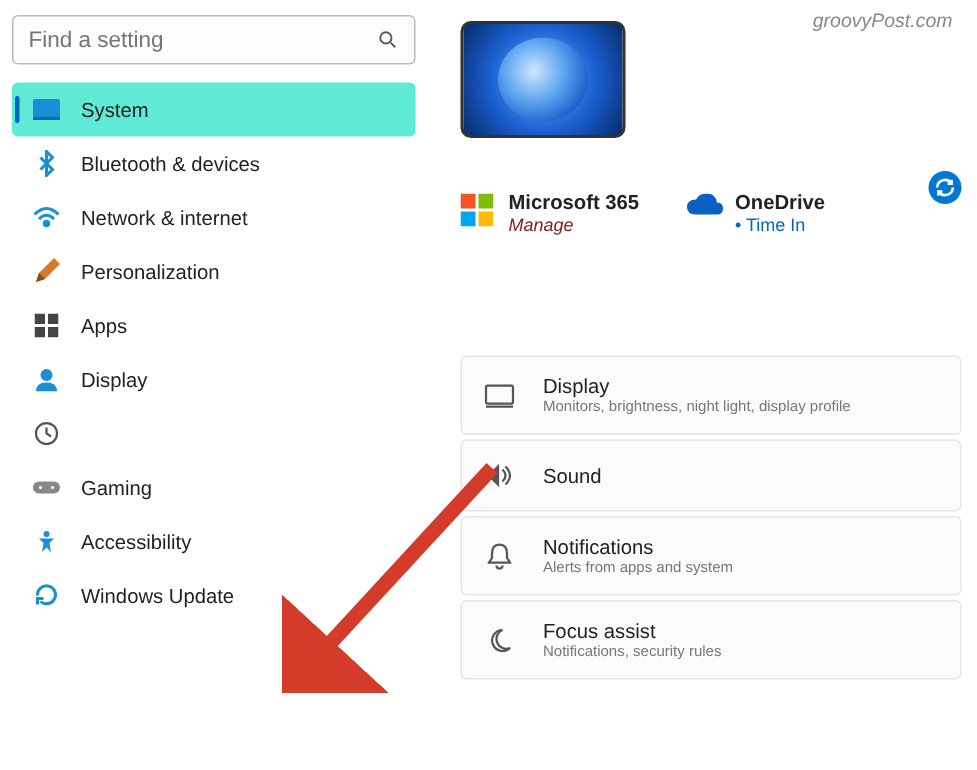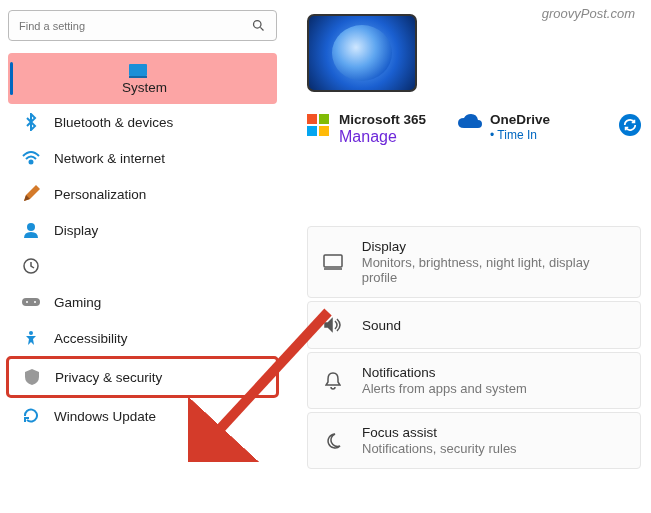--- a/index.html
+++ b/index.html
@@ -1,45 +1,45 @@
 <!DOCTYPE html>
 <html><head>
 <meta charset="utf-8">
 <style>
 * { box-sizing: border-box; margin: 0; padding: 0; }
 body { font-family: "Segoe UI", -apple-system, sans-serif; font-size: 13px; background: #fff; width: 651px; height: 513px; overflow: hidden; position: relative; }
 .container { display: flex; height: 100%; }
 .sidebar { width: 285px; padding: 10px 8px; background: #fff; }
 .search-box { display: flex; align-items: center; border: 1px solid #bbb; border-radius: 4px; padding: 7px 10px; margin-bottom: 12px; background: #fdfdfd; }
-.search-box input { border: none; outline: none; flex: 1; font-size: 11px; background: transparent; color: #666; }
+.search-box input { border: none; outline: none; flex: 1; font-size: 15px; background: transparent; color: #666; }
 .search-box .sicon { color: #555; }
 .nav { list-style: none; }
 .nav-item { display: flex; align-items: center; padding: 9px 10px 9px 14px; border-radius: 4px; cursor: pointer; position: relative; }
-.nav-item.active { background: #fca5a5; flex-direction: column; }
+.nav-item.active { background: #5eead4; }
 .nav-item.active::before { content: ""; position: absolute; left: 2px; top: 9px; bottom: 9px; width: 3px; background: #0067c0; border-radius: 2px; }
 .nav-item .icon { width: 18px; height: 18px; margin-right: 14px; display: inline-flex; align-items: center; justify-content: center; }
 .nav-item .label { font-size: 13.5px; color: #222; }
 .highlight-box { border: 3px solid #d43b2a; border-radius: 5px; margin-left: -2px; margin-right: -2px; }
 .main { flex: 1; padding: 14px 10px 10px 22px; position: relative; }
 .watermark { position: absolute; top: 6px; right: 16px; color: #888; font-size: 13px; font-style: italic; }
 .hero { width: 110px; height: 78px; border-radius: 7px; border: 2px solid #333; margin-bottom: 20px; background: radial-gradient(circle at 50% 50%, #6eb6ff 0%, #1a5fd0 55%, #072a6a 100%); display:flex; align-items:center; justify-content:center; }
 .hero-swirl { width: 60px; height: 56px; border-radius: 50%; background: radial-gradient(circle at 40% 40%, #cfe7ff 0%, #5fa6f0 40%, #1256c7 80%); filter: blur(0.5px); }
 .account-row { display: flex; align-items: flex-start; gap: 32px; }
-.account-block { display: flex; gap: 10px; }
+.account-block { display: flex; gap: 10px; margin-top: 15px; }
 .account-block .ablock-icon { width: 22px; height: 22px; margin-top: 2px; }
 .account-block .title { font-weight: 600; font-size: 13.5px; color: #222; }
-.account-block .sub { font-size: 16px; color: #6d28d9; margin-top: 1px; }
+.account-block .sub { font-size: 12px; color: #7f1d1d; margin-top: 1px; font-style: italic; }
 .account-block .link { font-size: 12px; color: #0067c0; margin-top: 1px; }
 .account-block .link::before { content: "• "; color: #0067c0; }
 .sync-btn { width: 22px; height: 22px; border-radius: 50%; background: #0078d4; display: flex; align-items: center; justify-content: center; margin-left: auto; margin-top: 2px; }
 .cards { margin-top: 80px; display: flex; flex-direction: column; gap: 3px; }
 .card { display: flex; align-items: center; border: 1px solid #e6e6e6; border-radius: 4px; padding: 12px 14px; background: #fbfbfb; }
 .card .cicon { width: 22px; height: 22px; margin-right: 18px; display: inline-flex; align-items: center; justify-content: center; color: #444; }
 .card .ctitle { font-size: 13.5px; color: #222; }
-.card .csub { font-size: 13px; color: #777; margin-top: 1px; }
+.card .csub { font-size: 10px; color: #777; margin-top: 1px; }
 .arrow-annotation { position: absolute; left: 188px; top: 302px; pointer-events: none; }
 svg { display: block; }
 </style>
 </head>
 <body>
 
 <div class="container">
   <aside class="sidebar">
     <div class="search-box">
       <input type="text" placeholder="Find a setting" style="">
@@ -82,20 +82,31 @@
         <span class="icon">
             <svg width="18" height="18" viewBox="0 0 18 18">
               <path d="M2 16 L4 10 L14 0 L18 4 L8 14 Z" fill="#d47a2a"></path>
               <path d="M2 16 L4 10 L8 14 Z" fill="#8a4a1a"></path>
             </svg>
           </span>
         <span class="label">Personalization</span>
       </li>
       <li class="nav-item">
         <span class="icon">
+            <svg width="16" height="16" viewBox="0 0 16 16">
+              <rect x="0" y="0" width="7" height="7" fill="#444"></rect>
+              <rect x="9" y="0" width="7" height="7" fill="#444"></rect>
+              <rect x="0" y="9" width="7" height="7" fill="#444"></rect>
+              <rect x="9" y="9" width="7" height="7" fill="#444"></rect>
+            </svg>
+          </span>
+        <span class="label">Apps</span>
+      </li>
+      <li class="nav-item">
+        <span class="icon">
             <svg width="16" height="16" viewBox="0 0 16 16" fill="#1a8fd8">
               <circle cx="8" cy="5" r="4"></circle>
               <path d="M1 16 q0 -6 7 -6 q7 0 7 6 Z"></path>
             </svg>
           </span>
         <span class="label">Display</span>
       </li>
       <li class="nav-item">
         <span class="icon">
             <svg width="16" height="16" viewBox="0 0 16 16" fill="none" stroke="#555" stroke-width="1.5">
@@ -115,28 +126,20 @@
         <span class="label">Gaming</span>
       </li>
       <li class="nav-item">
         <span class="icon">
             <svg width="16" height="16" viewBox="0 0 16 16" fill="#1a8fd8">
               <circle cx="8" cy="3" r="2"></circle>
               <path d="M3 6 h10 L10 9 L11 15 L8 12 L5 15 L6 9 Z"></path>
             </svg>
           </span>
         <span class="label">Accessibility</span>
-      </li>
-      <li class="nav-item highlight-box">
-        <span class="icon">
-            <svg width="14" height="16" viewBox="0 0 14 16" fill="#999">
-              <path d="M7 0 L14 3 V8 q0 6 -7 8 q-7 -2 -7 -8 V3 Z"></path>
-            </svg>
-          </span>
-        <span class="label">Privacy &amp; security</span>
       </li>
       <li class="nav-item">
         <span class="icon">
             <svg width="16" height="16" viewBox="0 0 16 16" fill="none" stroke="#1a8fd8" stroke-width="2">
               <path d="M2 8 a6 6 0 1 1 2 4"></path>
               <path d="M2 14 v-4 h4" fill="none"></path>
             </svg>
           </span>
         <span class="label">Windows Update</span>
       </li>

